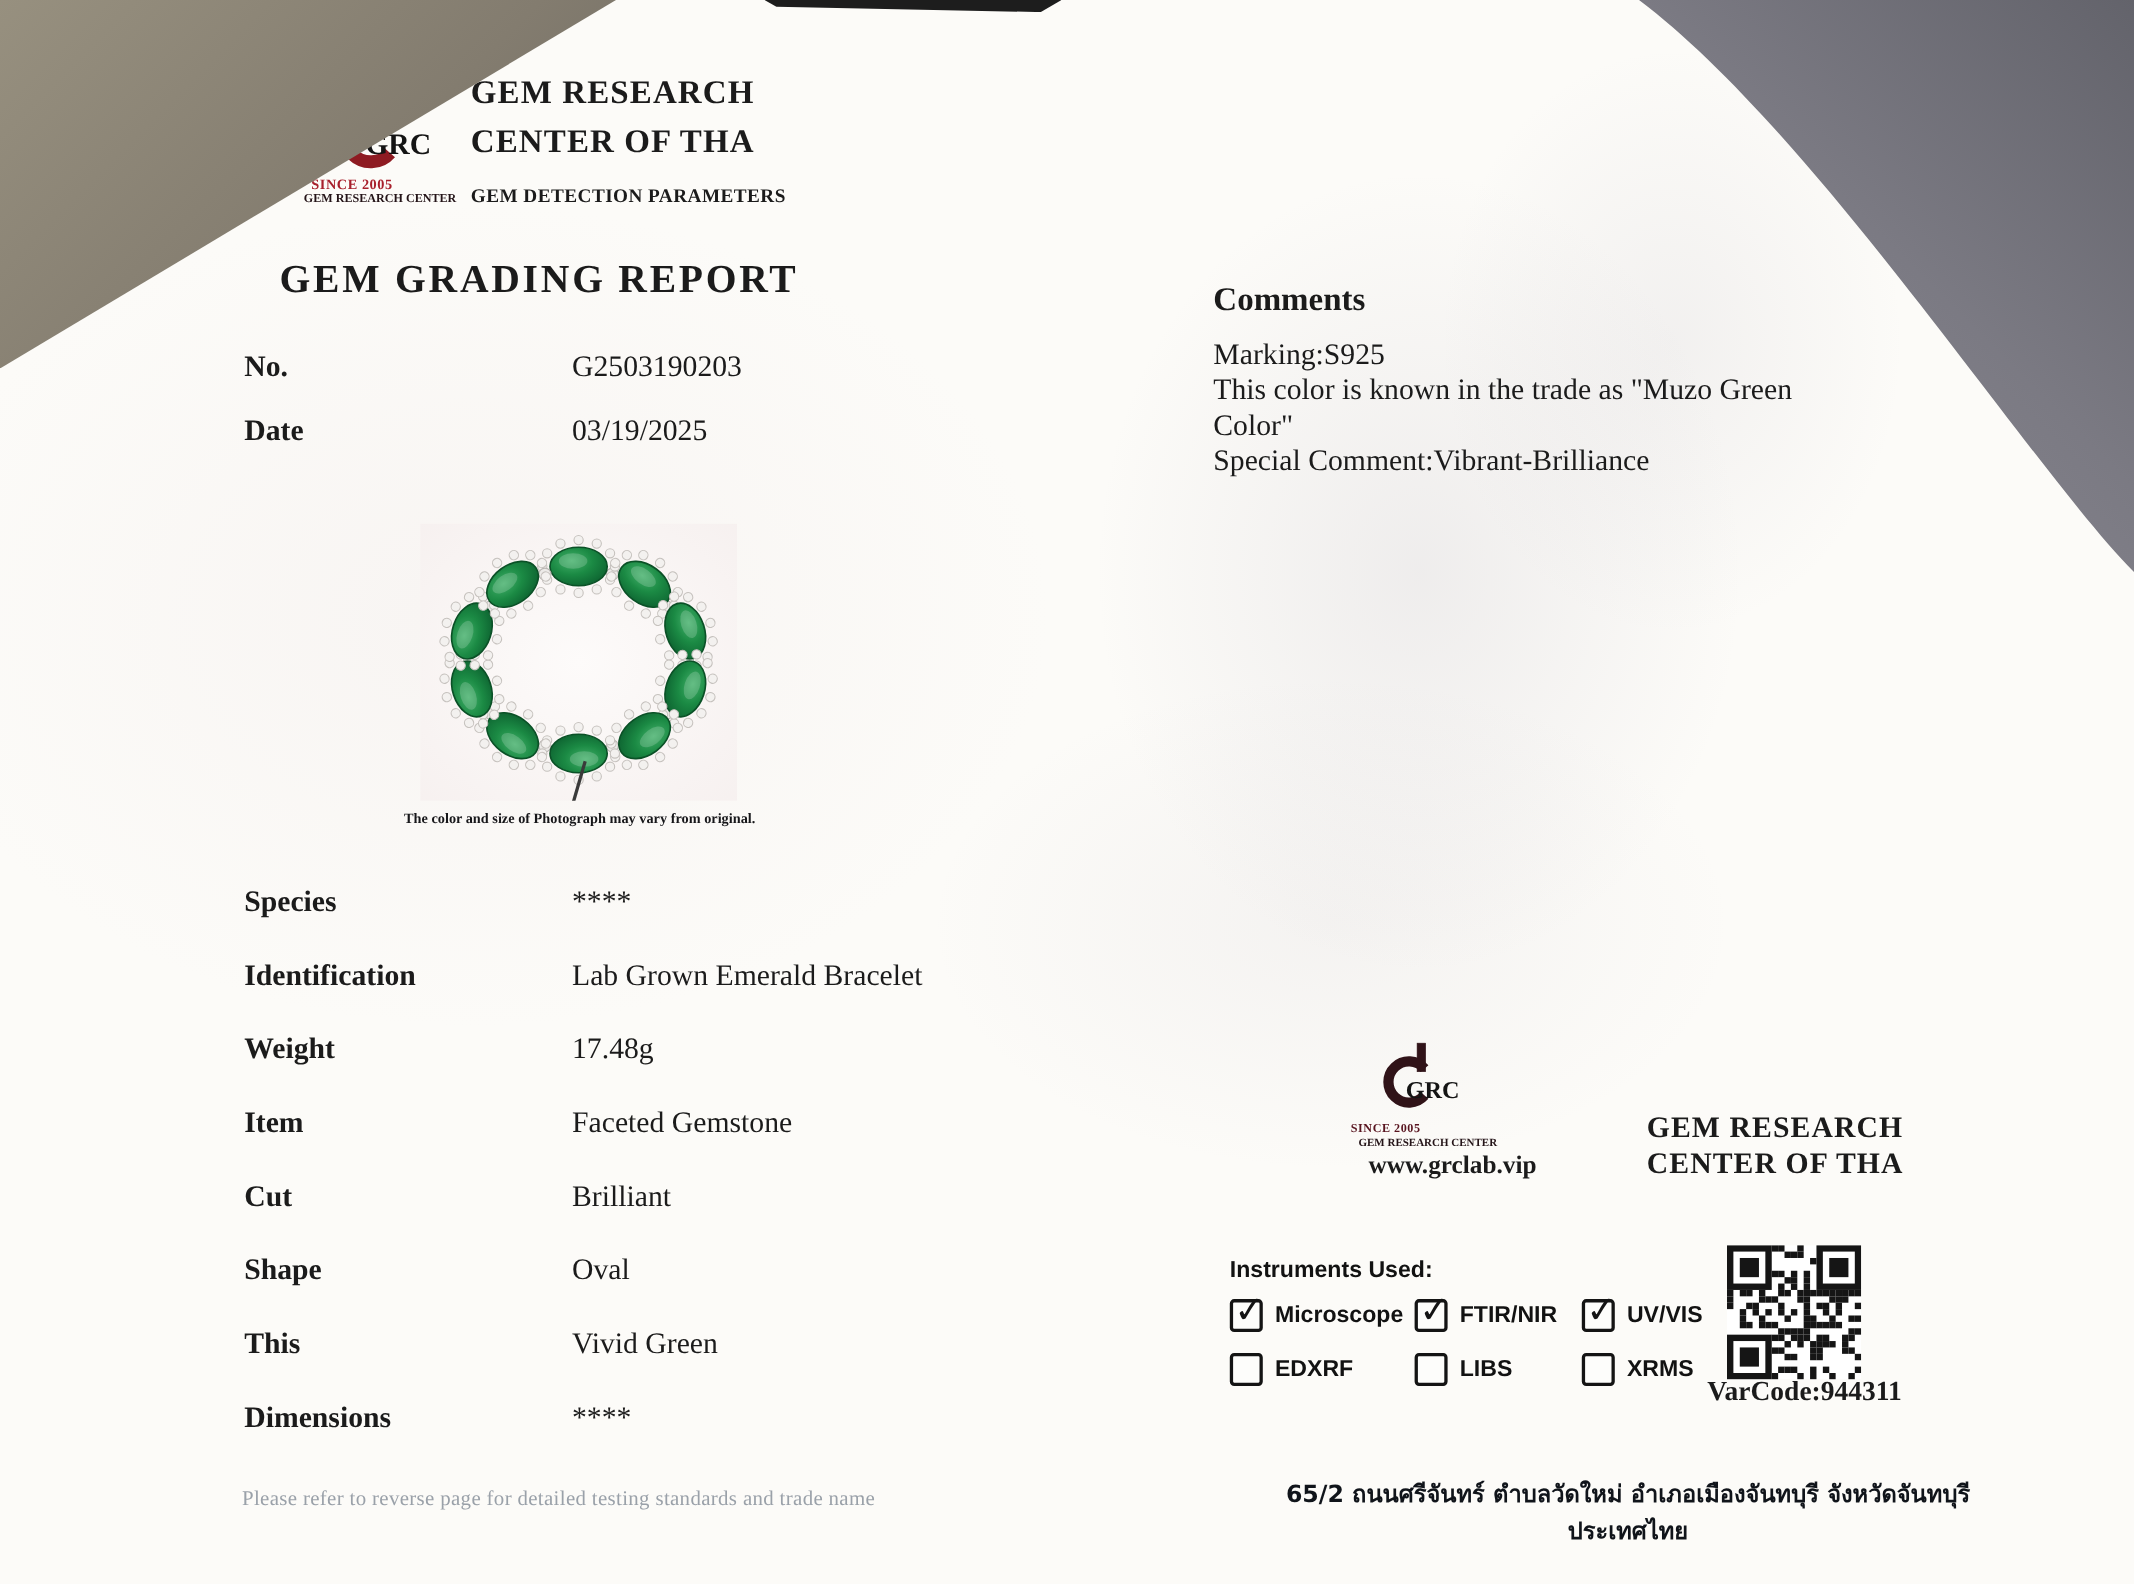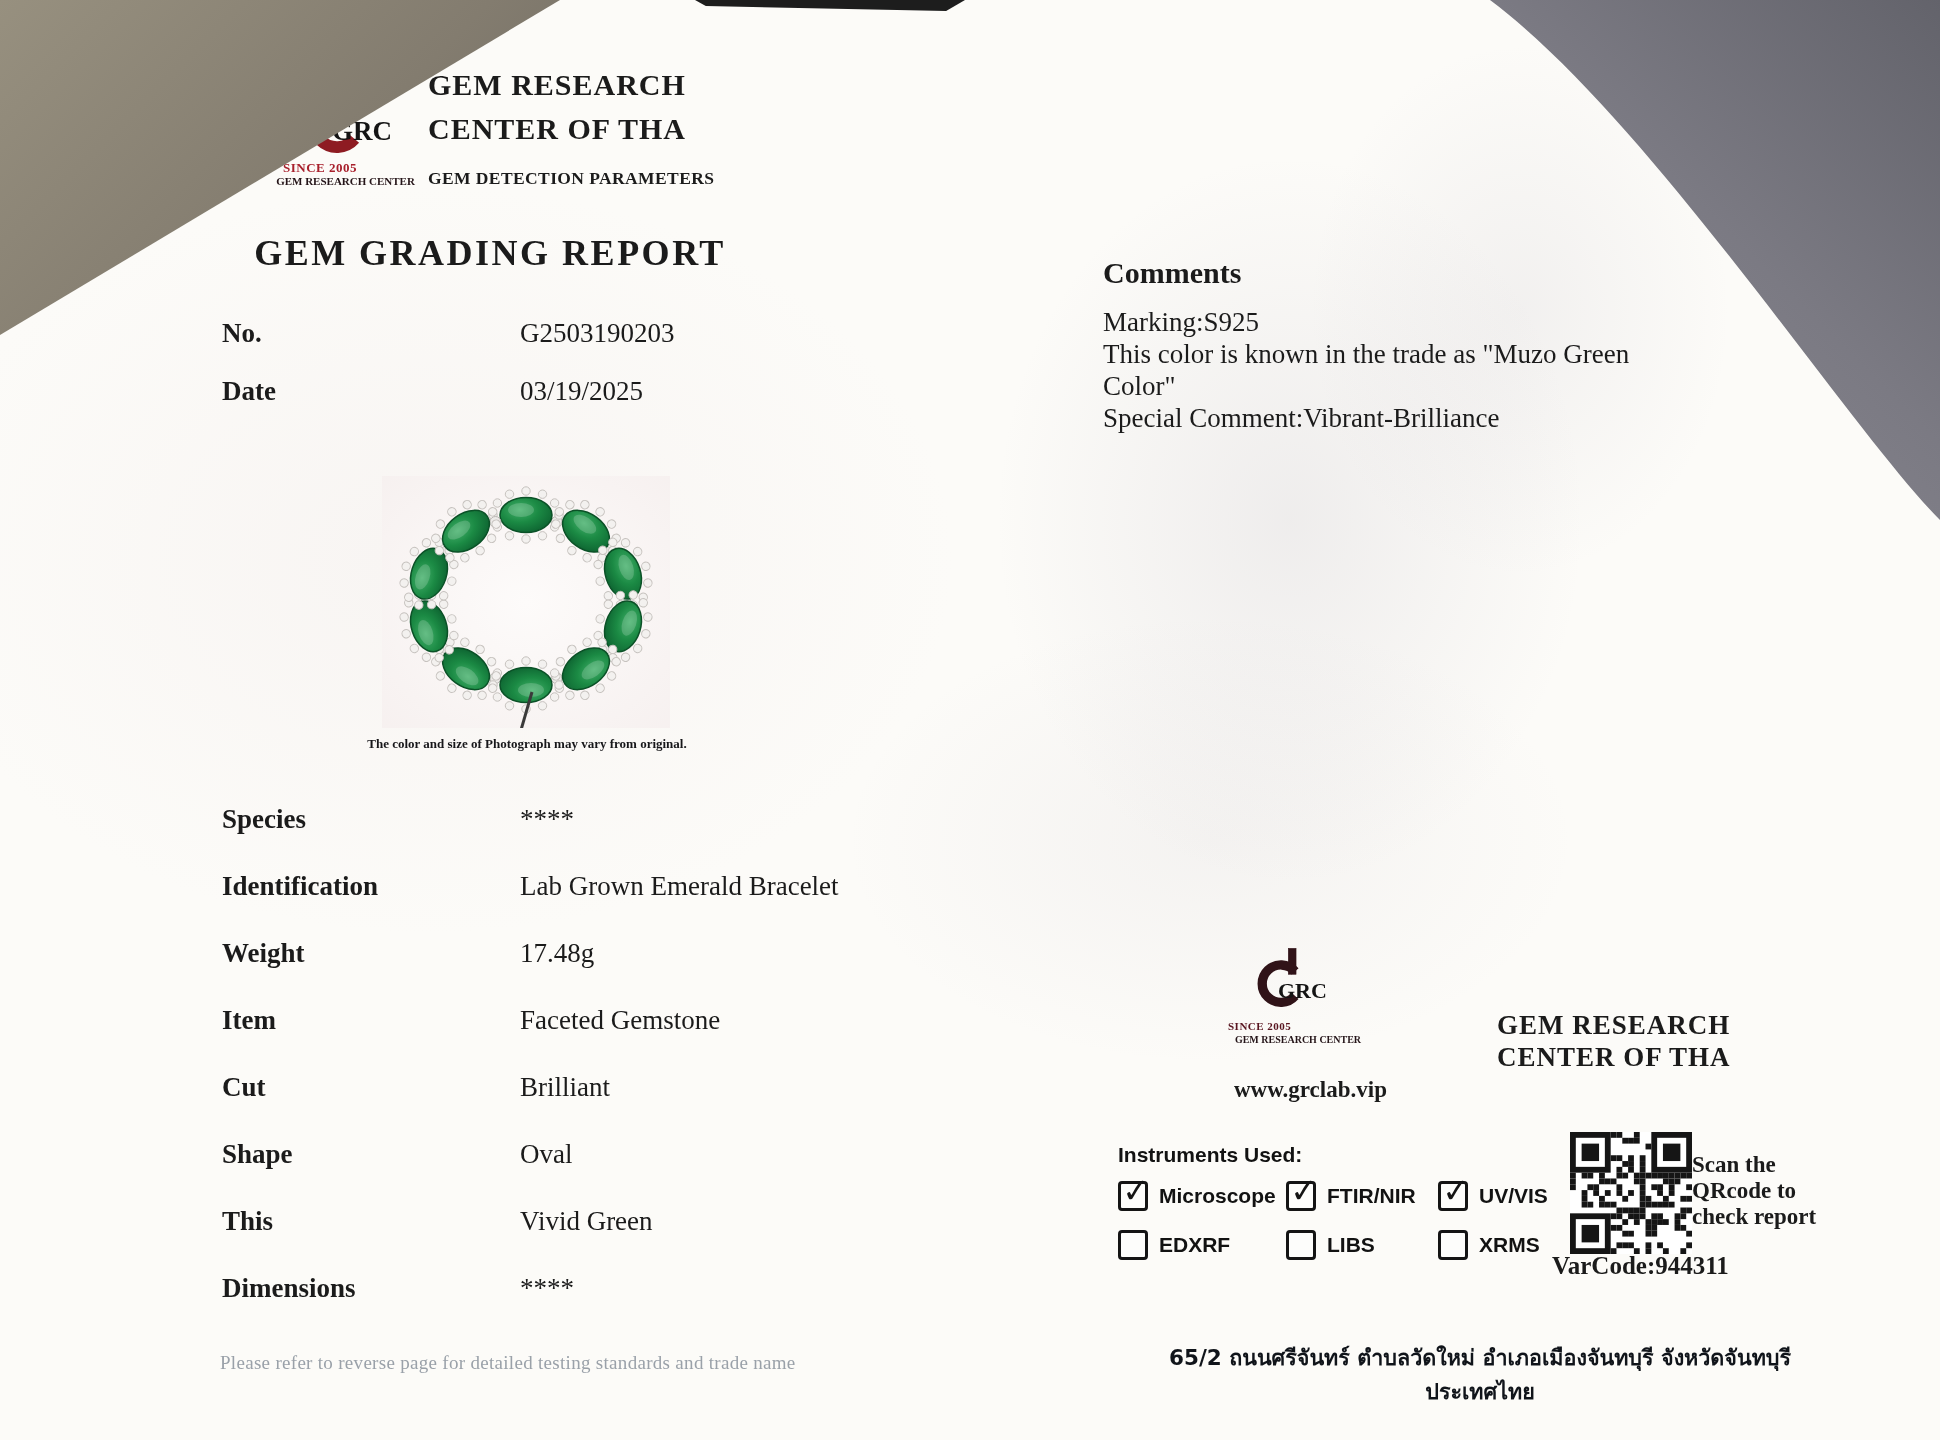--- a/index.html
+++ b/index.html
@@ -353,21 +353,21 @@
     </div>
 
     <div class="abs brand" style="left:1228px;top:944px;width:140px;height:130px;">
       <svg class="logo-dark" style="left:26px;top:0;width:54px;height:72px;" viewBox="0 0 104 134">
         <rect x="66" y="6" width="15" height="50"></rect>
         <path d="M 79 50.4 A 36 36 0 1 0 79 97.6" stroke-width="18"></path>
       </svg>
       <span class="monogram" style="left:50px;top:34px;font-size:22px;">GRC</span>
       <span class="since" style="top:76px;font-size:11px;color:var(--since-dark);">SINCE 2005</span>
       <span class="centersmall" style="top:90px;font-size:10px;">GEM RESEARCH CENTER</span>
-      <span class="website abs" style="left:6px;top:102px;margin-top:31px;">www.grclab.vip</span>
+      <span class="website abs" style="left:16px;top:102px;">www.grclab.vip</span>
     </div>
 
     <div class="abs org-r" style="left:1497px;top:1010px;">GEM RESEARCH</div>
     <div class="abs org-r" style="left:1497px;top:1042px;">CENTER OF THA</div>
 
     <div class="abs instr-h" style="left:1118px;top:1143px;">Instruments Used:</div>
     <div class="abs instr-grid" style="left:1118px;top:1182px;">
 
         <div class="instr">
           <span class="cb checked"></span>
@@ -530,25 +530,20 @@
           <rect x="5.81" y="5.81" width="29.05" height="29.05" fill="#ffffff"></rect>
           <rect x="11.62" y="11.62" width="17.43" height="17.43" fill="#151515"></rect>
           <rect x="81.33" y="0.00" width="40.67" height="40.67" fill="#151515"></rect>
           <rect x="87.14" y="5.81" width="29.05" height="29.05" fill="#ffffff"></rect>
           <rect x="92.95" y="11.62" width="17.43" height="17.43" fill="#151515"></rect>
           <rect x="0.00" y="81.33" width="40.67" height="40.67" fill="#151515"></rect>
           <rect x="5.81" y="87.14" width="29.05" height="29.05" fill="#ffffff"></rect>
           <rect x="11.62" y="92.95" width="17.43" height="17.43" fill="#151515"></rect>
         </svg>
     </div>
-    <div class="abs qr-scan" style="left:1692px;top:1152px;width:160px;">
-      <div>Scan the</div>
-      <div>QRcode to</div>
-      <div>check report</div>
-    </div>
     <div class="abs varcode" style="left:1552px;top:1252px;">VarCode:944311</div>
 
     <div class="abs thai" style="left:1150px;top:1340px;width:660px;">65/2 ถนนศรีจันทร์ ตำบลวัดใหม่ อำเภอเมืองจันทบุรี จังหวัดจันทบุรี ประเทศไทย</div>
 
     <div class="corner-tl"></div>
     <div class="edge-strip-top"></div>
     <div class="corner-tr"></div>
   </div>
 </div>
 

